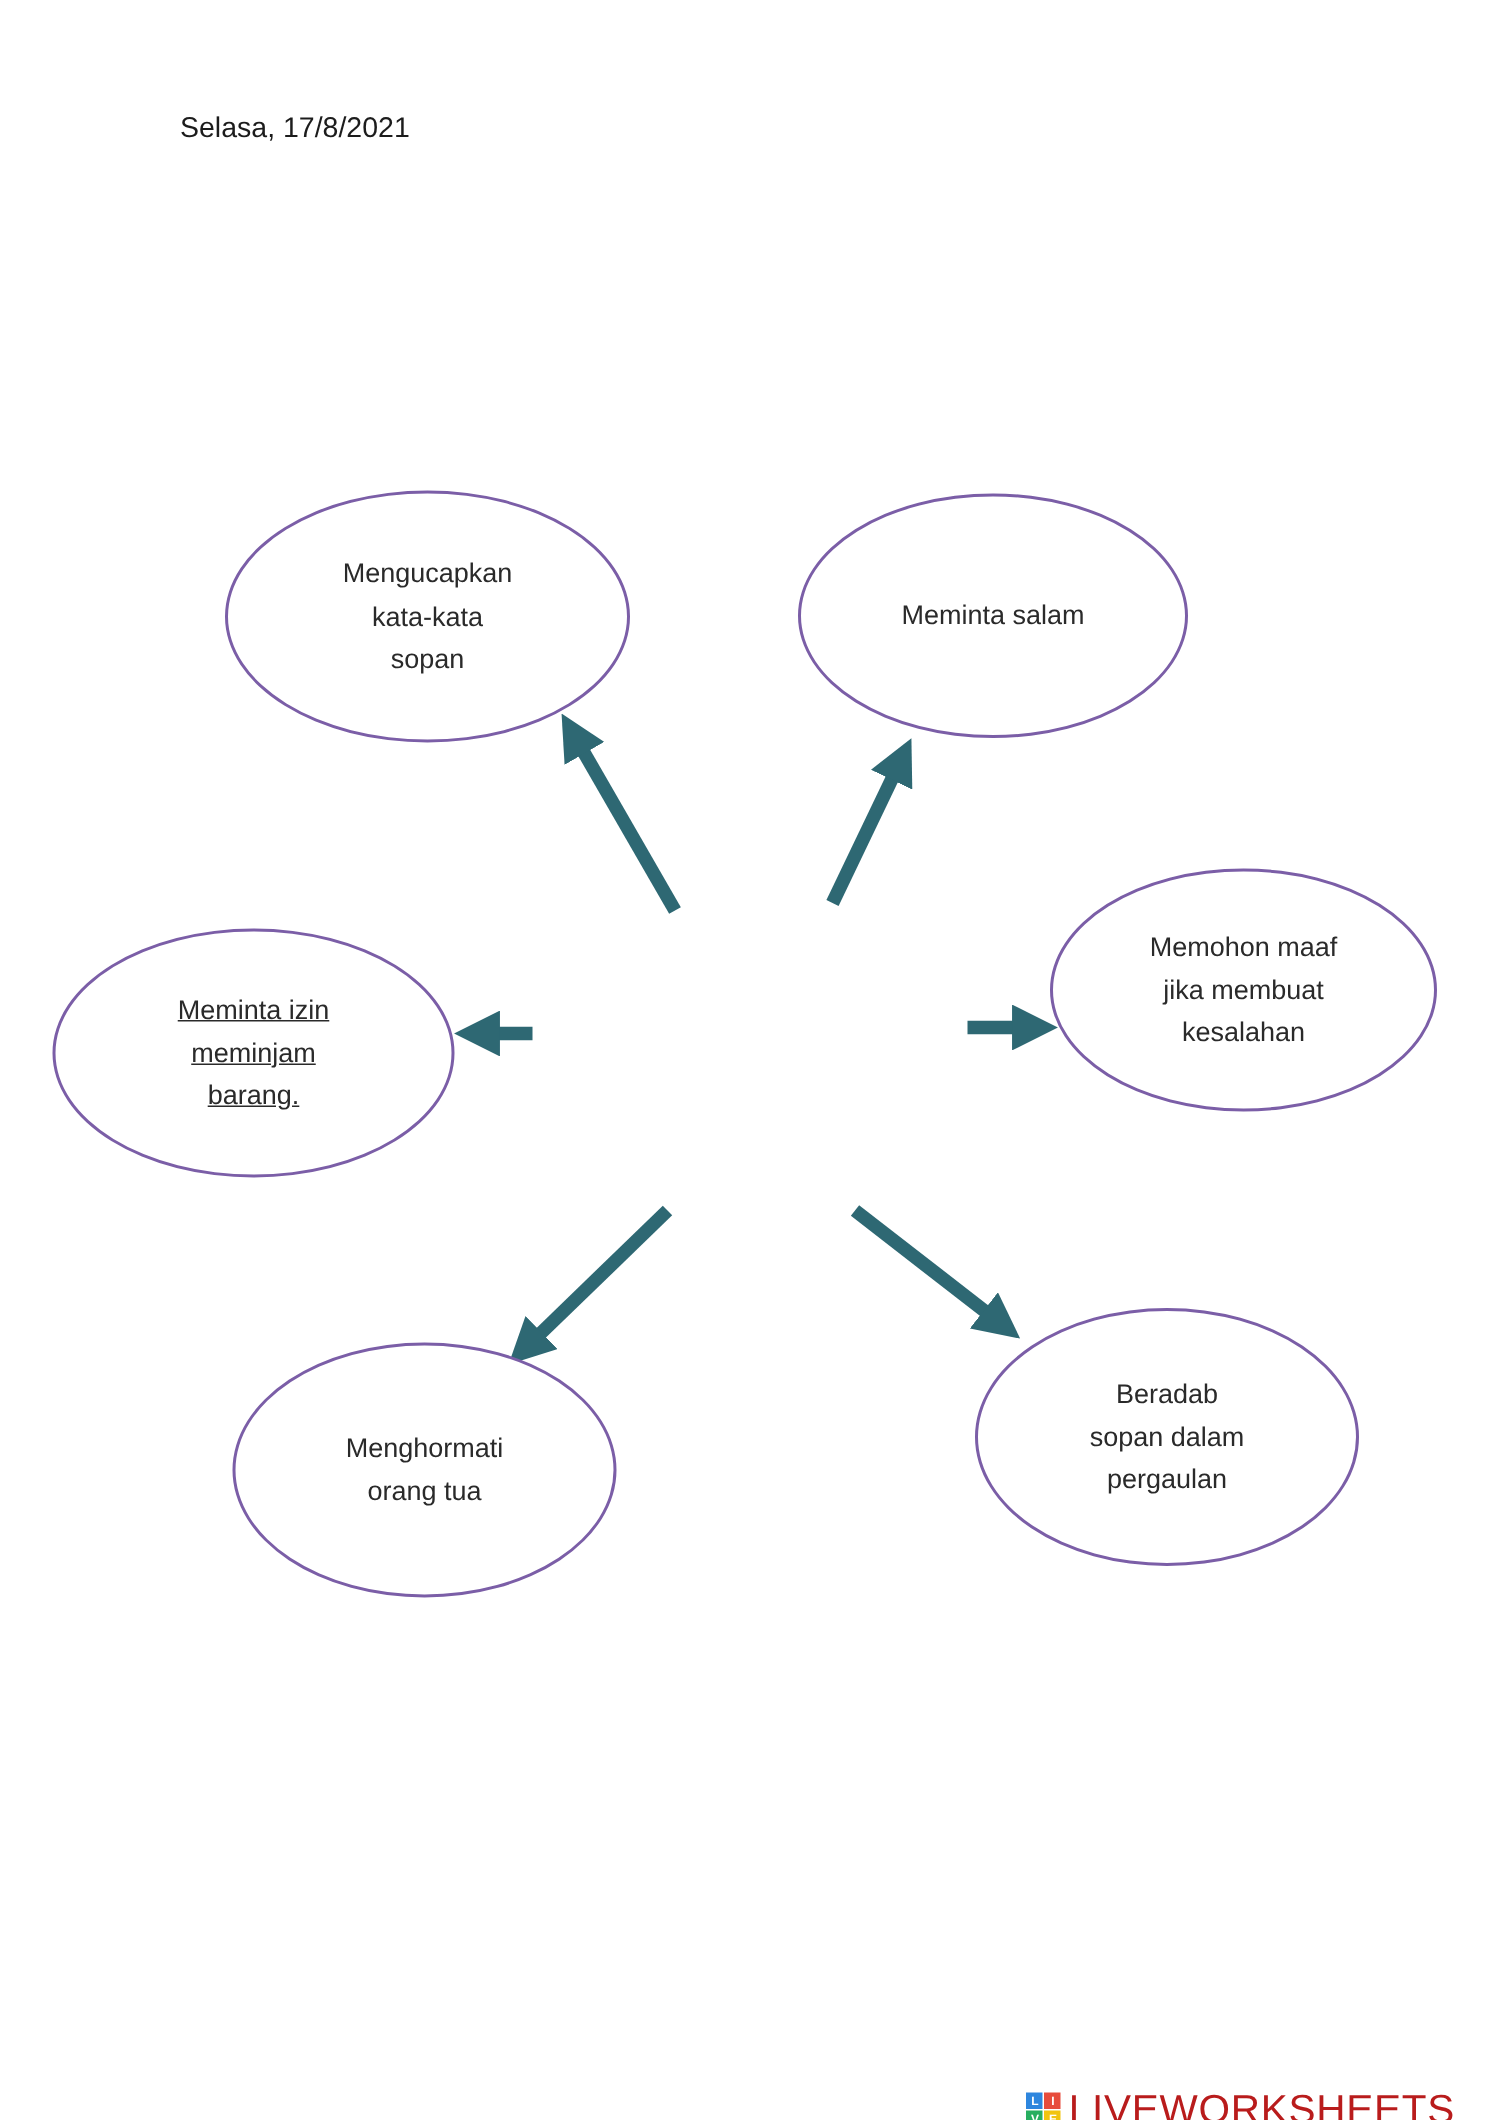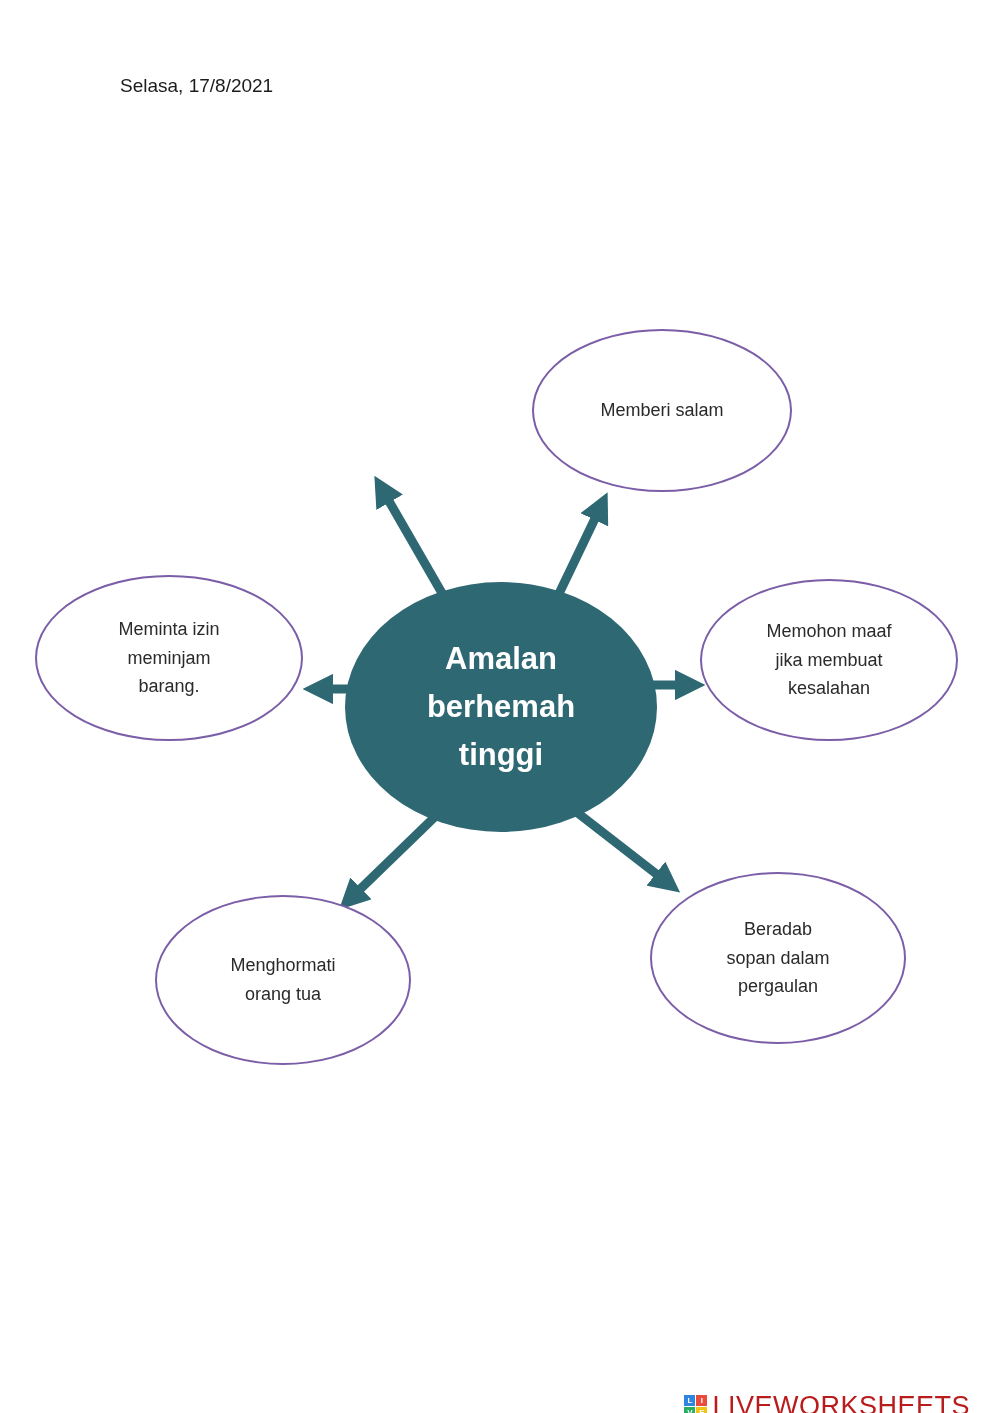--- a/index.html
+++ b/index.html
@@ -59,21 +59,21 @@
     background: #ffffff;
     color: #2a2a2a;
     font-size: 18px;
     line-height: 1.6;
   }
   .node-label { display: inline-block; }
   .n-tl { left: 150px; top: 310px; width: 270px; height: 168px; }
   .n-tl .node-label { width: 118px; }
   .n-tr { left: 532px; top: 312px; width: 260px; height: 163px; }
   .n-tr .node-label { max-width: 200px; }
-  .n-ml { left: 35px;  top: 558px; width: 268px; height: 166px; }
+  .n-ml { left: 35px;  top: 602px; width: 268px; height: 166px; text-decoration: underline; }
   .n-ml .node-label { width: 120px; }
   .n-mr { left: 700px; top: 562px; width: 258px; height: 162px; }
   .n-mr .node-label { width: 145px; }
   .n-bl { left: 155px; top: 878px; width: 256px; height: 170px; }
   .n-bl .node-label { width: 125px; }
   .n-br { left: 650px; top: 855px; width: 256px; height: 172px; }
   .n-br .node-label { width: 122px; }
   .center {
     left: 345px;
     top: 565px;
@@ -138,44 +138,44 @@
       </marker>
     </defs>
     <line class="arrow-line" x1="450" y1="590" x2="382" y2="472" marker-end="url(#ah)"></line>
     <line class="arrow-line" x1="555" y1="585" x2="601" y2="489" marker-end="url(#ah)"></line>
     <line class="arrow-line" x1="355" y1="672" x2="318" y2="672" marker-end="url(#ah)"></line>
     <line class="arrow-line" x1="645" y1="668" x2="690" y2="668" marker-end="url(#ah)"></line>
     <line class="arrow-line" x1="445" y1="790" x2="350" y2="882" marker-end="url(#ah)"></line>
     <line class="arrow-line" x1="570" y1="790" x2="668" y2="866" marker-end="url(#ah)"></line>
   </svg>
 
+  <div class="node n-tl">
+    <span class="node-label">Mengucapkan kata-kata sopan</span>
+  </div>
 
   <div class="node n-tr">
-    <span class="node-label">Memberi salam</span>
+    <span class="node-label">Meminta salam</span>
   </div>
 
   <div class="node n-ml">
     <span class="node-label">Meminta izin meminjam barang.</span>
   </div>
 
   <div class="node n-mr">
     <span class="node-label">Memohon maaf jika membuat kesalahan</span>
   </div>
 
   <div class="node n-br">
     <span class="node-label">Beradab sopan dalam pergaulan</span>
   </div>
 
   <div class="node n-bl">
     <span class="node-label">Menghormati orang tua</span>
   </div>
 
-  <div class="node center">
-    <span class="node-label">Amalan berhemah tinggi</span>
-  </div>
 
   <div class="footer">
     <div class="logo-grid">
       <span class="sq sq-l">L</span>
       <span class="sq sq-i">I</span>
       <span class="sq sq-v">V</span>
       <span class="sq sq-e">E</span>
     </div>
     <span class="brand-text">LIVEWORKSHEETS</span>
   </div>

